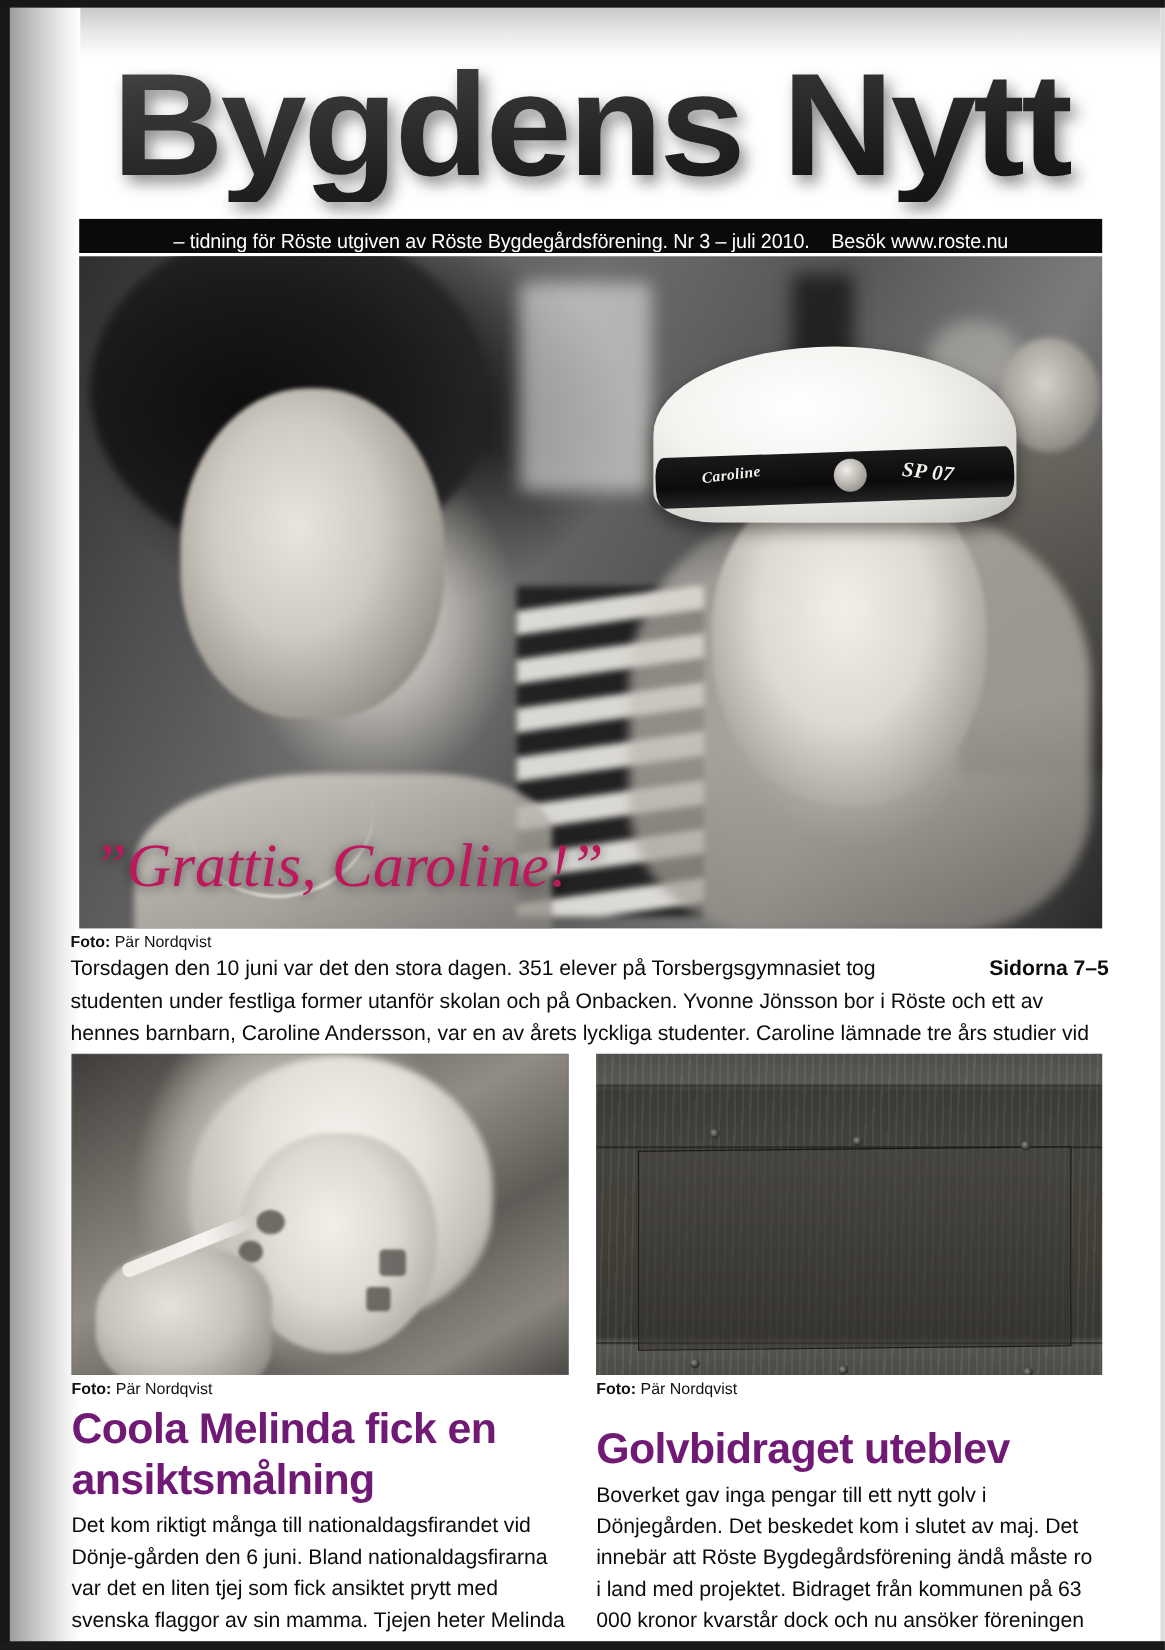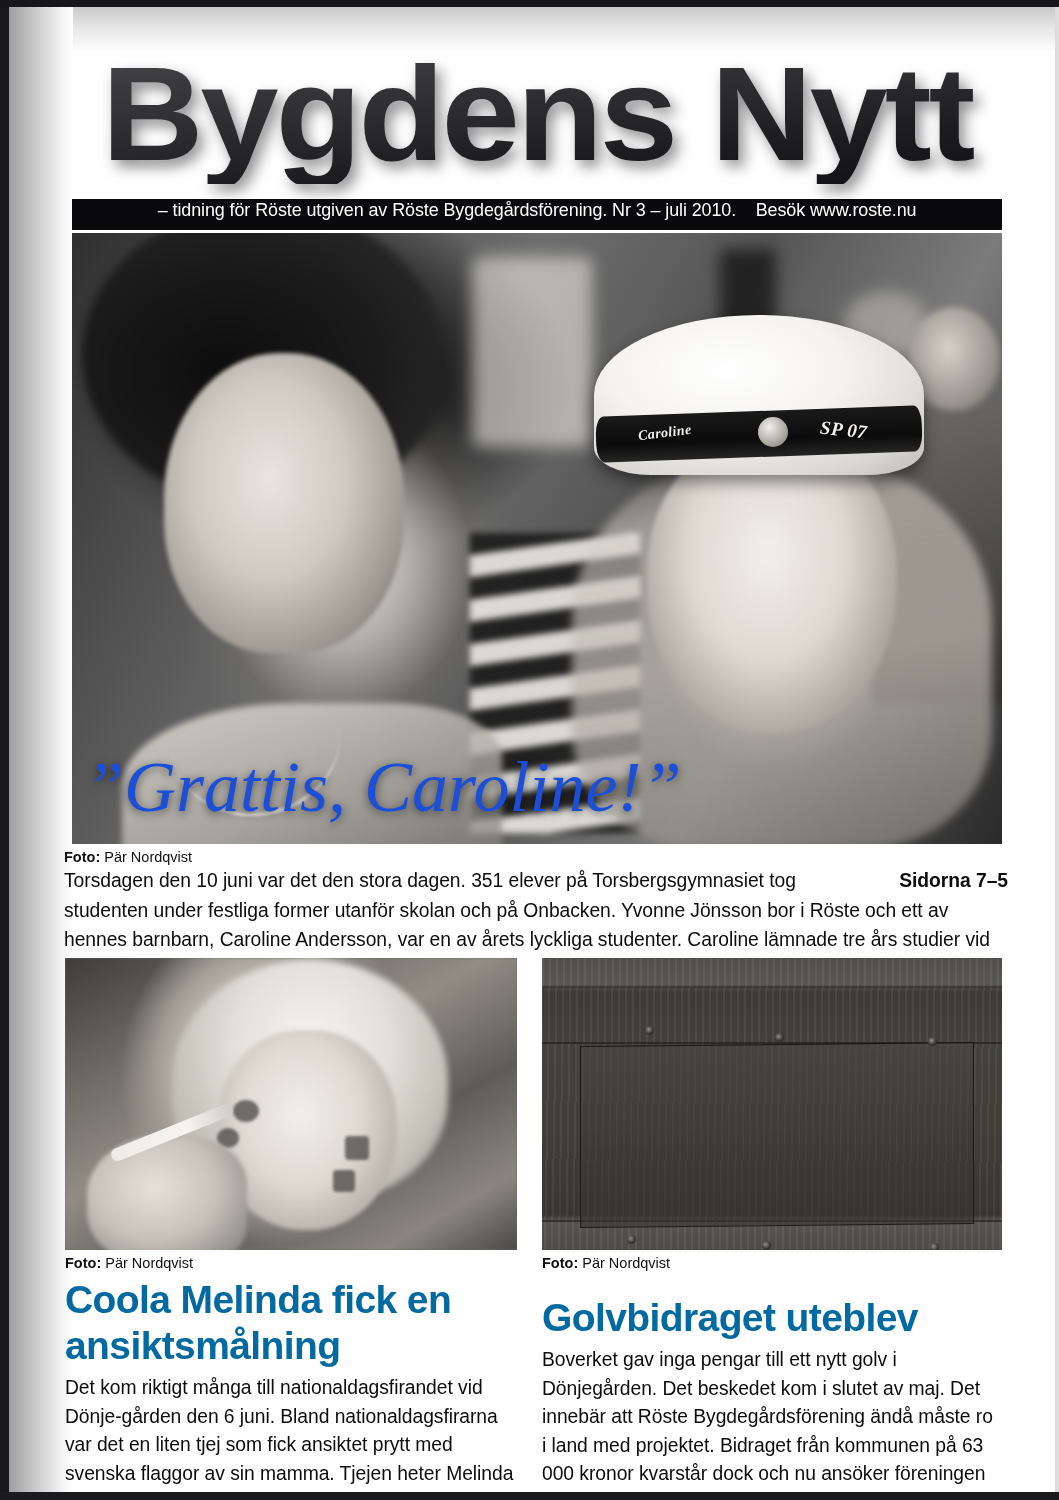--- a/index.html
+++ b/index.html
@@ -100,21 +100,21 @@
   
   .subtitle-bar {
     position: absolute;
     left: 72px;
     top: 199px;
     width: 930px;
     height: 31px;
     background: #0a0a0c;
     z-index: 12;
     display: flex;
-    align-items: flex-start;
+    align-items: flex-end;
     justify-content: center;
     overflow: hidden;
   }
   .subtitle-text {
     color: #ffffff;
     font-family: "Liberation Sans", sans-serif;
     font-size: 18.5px;
     letter-spacing: -0.1px;
     white-space: pre;
     transform: scaleX(0.97);
@@ -251,23 +251,23 @@
 
   
   .overlay-headline {
     position: absolute;
     left: 84px;
     top: 737px;
     width: 900px;
     z-index: 14;
     font-family: "Liberation Serif", serif;
     font-style: italic;
-    font-size: 72px;
+    font-size: 56px;
     line-height: 100px;
-    color: #1d4ed8;
+    color: #be185d;
     white-space: nowrap;
     text-shadow: 0 2px 10px rgba(0,0,0,0.55);
     user-select: none;
   }
 
   
   .credit {
     position: absolute;
     font-size: 14.5px;
     color: #111;
@@ -402,21 +402,21 @@
     color: #111;
     white-space: nowrap;
   }
 
   .headline {
     font-family: "Liberation Sans", sans-serif;
     font-weight: bold;
     font-size: 39px;
     line-height: 46px;
     letter-spacing: -0.6px;
-    color: #0369a1;
+    color: #701a75;
     margin-top: 6px;
   }
   .headline-right { font-size: 39px; line-height: 46px; margin-top: 24px; }
 
   .body-text {
     font-size: 19.3px;
     line-height: 28.5px;
     color: #0c0c0c;
     margin-top: 5px;
     letter-spacing: -0.05px;

